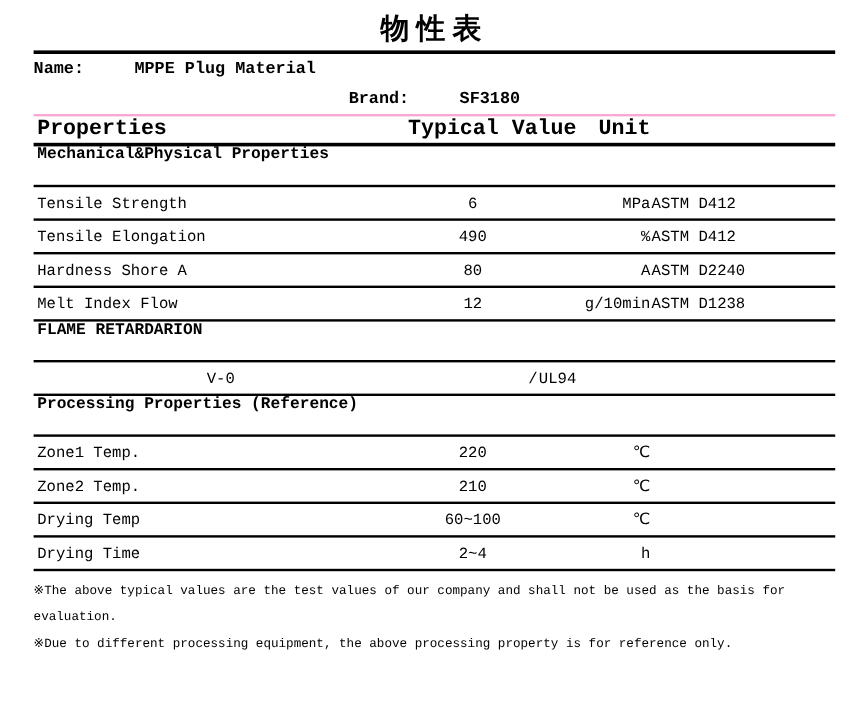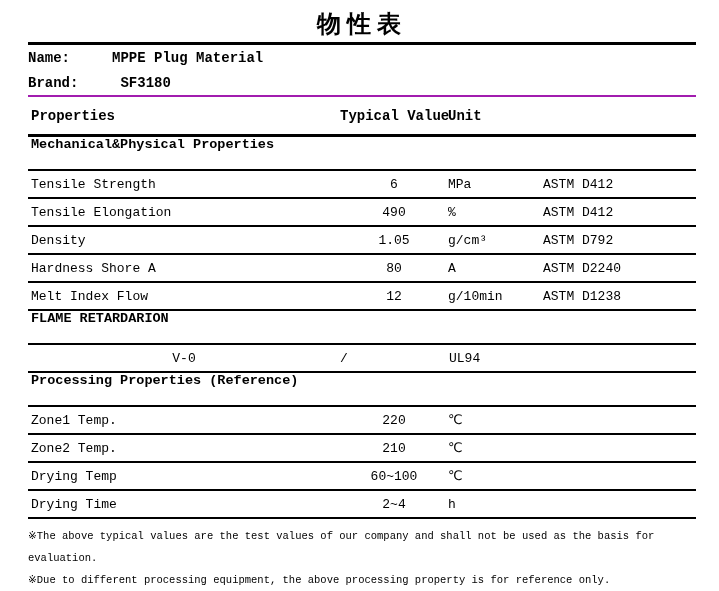--- a/index.html
+++ b/index.html
@@ -32,54 +32,55 @@
   .meta-line {
     height: 26px;
     line-height: 26px;
     font-size: 14px;
     font-weight: bold;
   }
   .meta-line.brand {
     box-sizing: border-box;
     height: 26px;
     line-height: 24px;
-    border-bottom: 2px solid #a21caf;
+    border-bottom: 2px solid #f9a8d4;
+    text-align: center;
   }
   .meta-value { margin-left: 10px; padding-left: 32px; }
   .grid {
     display: grid;
     grid-template-columns: 312px 108px 94px 1fr;
     align-items: center;
   }
   .header-row {
     box-sizing: border-box;
-    height: 40px;
+    height: 25px;
     border-bottom: 3px solid #000;
     font-weight: bold;
-    font-size: 14px;
+    font-size: 18px;
   }
   .section-row {
     box-sizing: border-box;
     height: 34px;
     border-bottom: 2px solid #000;
     display: flex;
     align-items: flex-start;
     font-weight: bold;
     font-size: 13.5px;
   }
   .data-row {
     box-sizing: border-box;
     height: 28px;
     border-bottom: 2px solid #000;
     font-size: 13px;
   }
   .cell { white-space: nowrap; overflow: visible; }
   .col-prop   { text-align: left; padding-left: 3px; }
   .col-value  { text-align: center; }
-  .col-unit   { text-align: left; }
+  .col-unit   { text-align: right; }
   .col-method { text-align: left; padding-left: 1px; }
   .footnotes {
     margin-top: 6px;
     font-size: 10.5px;
     line-height: 22px;
     font-family: "Liberation Mono", "DejaVu Sans Mono", "DejaVu Sans", monospace;
   }
 </style>
 </head>
 <body>
@@ -111,26 +112,20 @@
           <div class="cell col-prop">Tensile Strength</div>
           <div class="cell col-value">6</div>
           <div class="cell col-unit">MPa</div>
           <div class="cell col-method">ASTM D412</div>
         </div>
         <div class="grid data-row">
           <div class="cell col-prop">Tensile Elongation</div>
           <div class="cell col-value">490</div>
           <div class="cell col-unit">%</div>
           <div class="cell col-method">ASTM D412</div>
-        </div>
-        <div class="grid data-row">
-          <div class="cell col-prop">Density</div>
-          <div class="cell col-value">1.05</div>
-          <div class="cell col-unit">g/cm³</div>
-          <div class="cell col-method">ASTM D792</div>
         </div>
         <div class="grid data-row">
           <div class="cell col-prop">Hardness Shore A</div>
           <div class="cell col-value">80</div>
           <div class="cell col-unit">A</div>
           <div class="cell col-method">ASTM D2240</div>
         </div>
         <div class="grid data-row">
           <div class="cell col-prop">Melt Index Flow</div>
           <div class="cell col-value">12</div>

